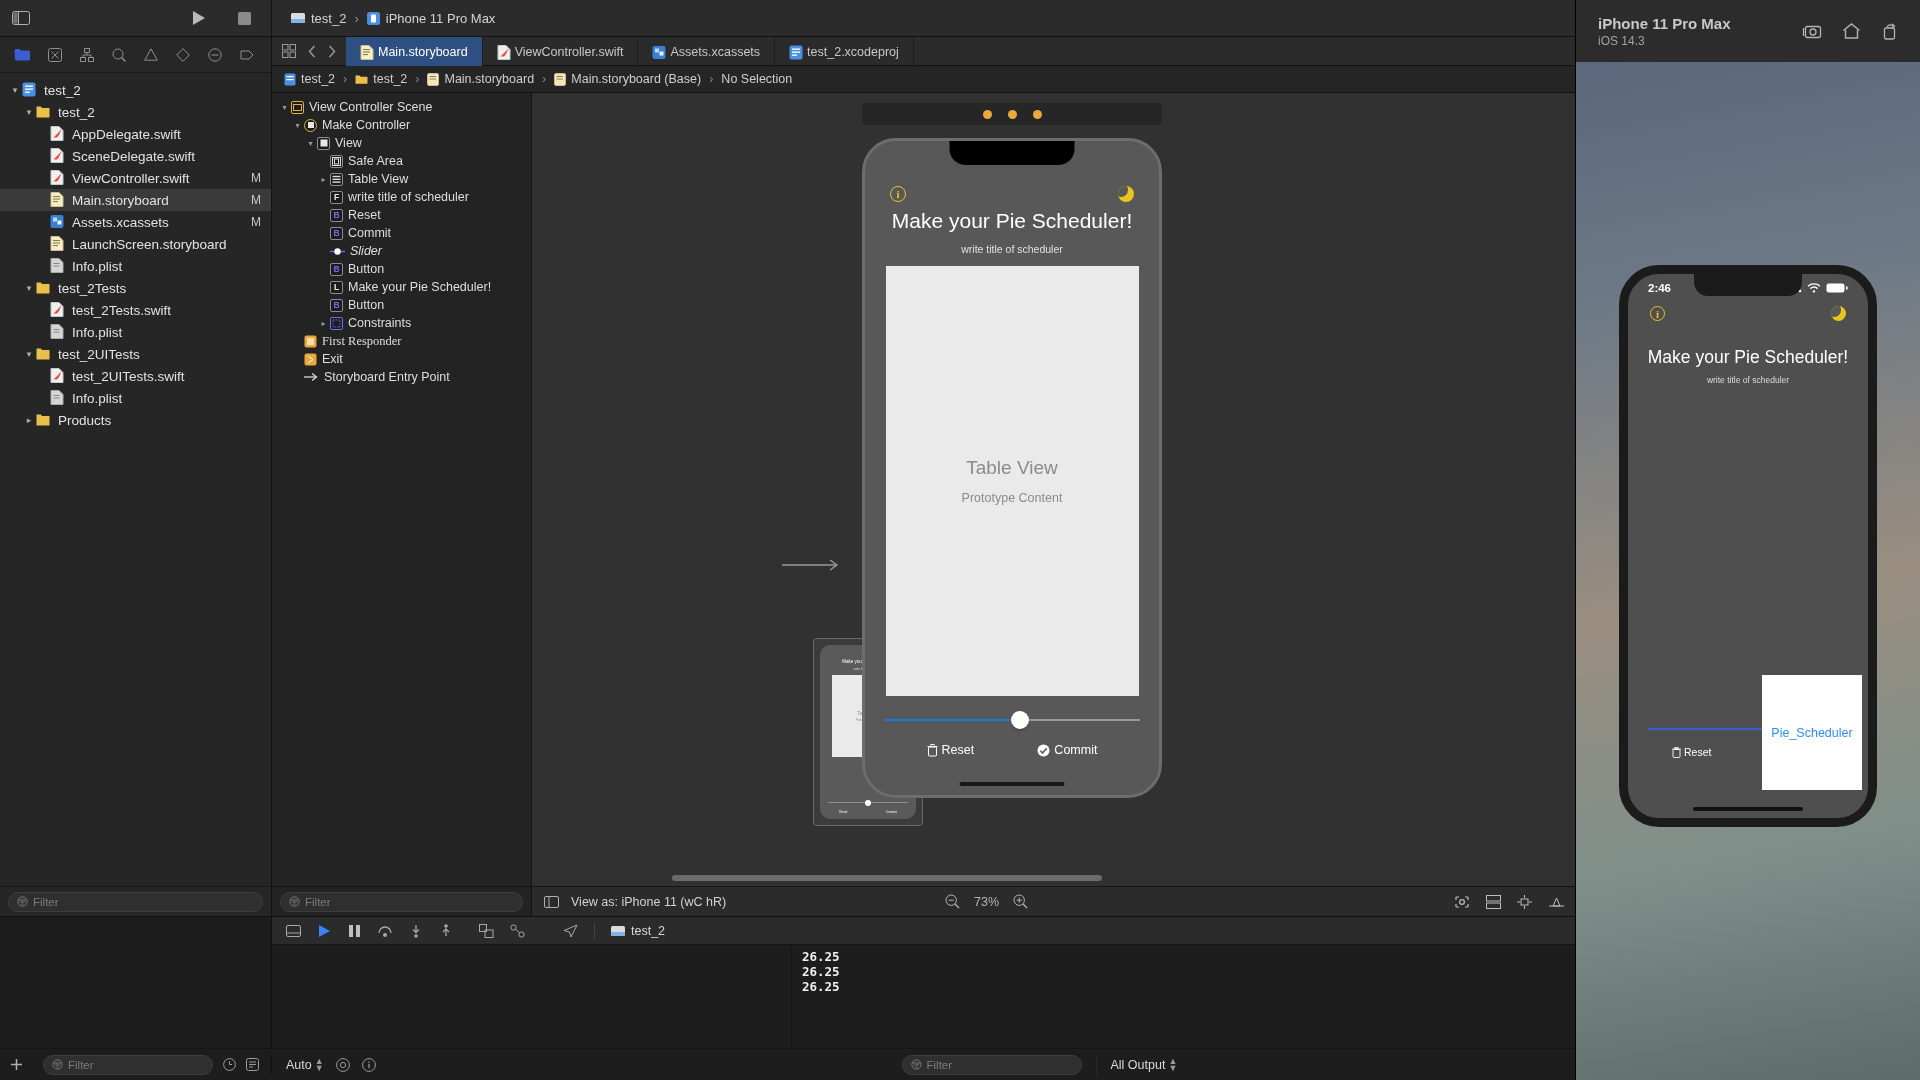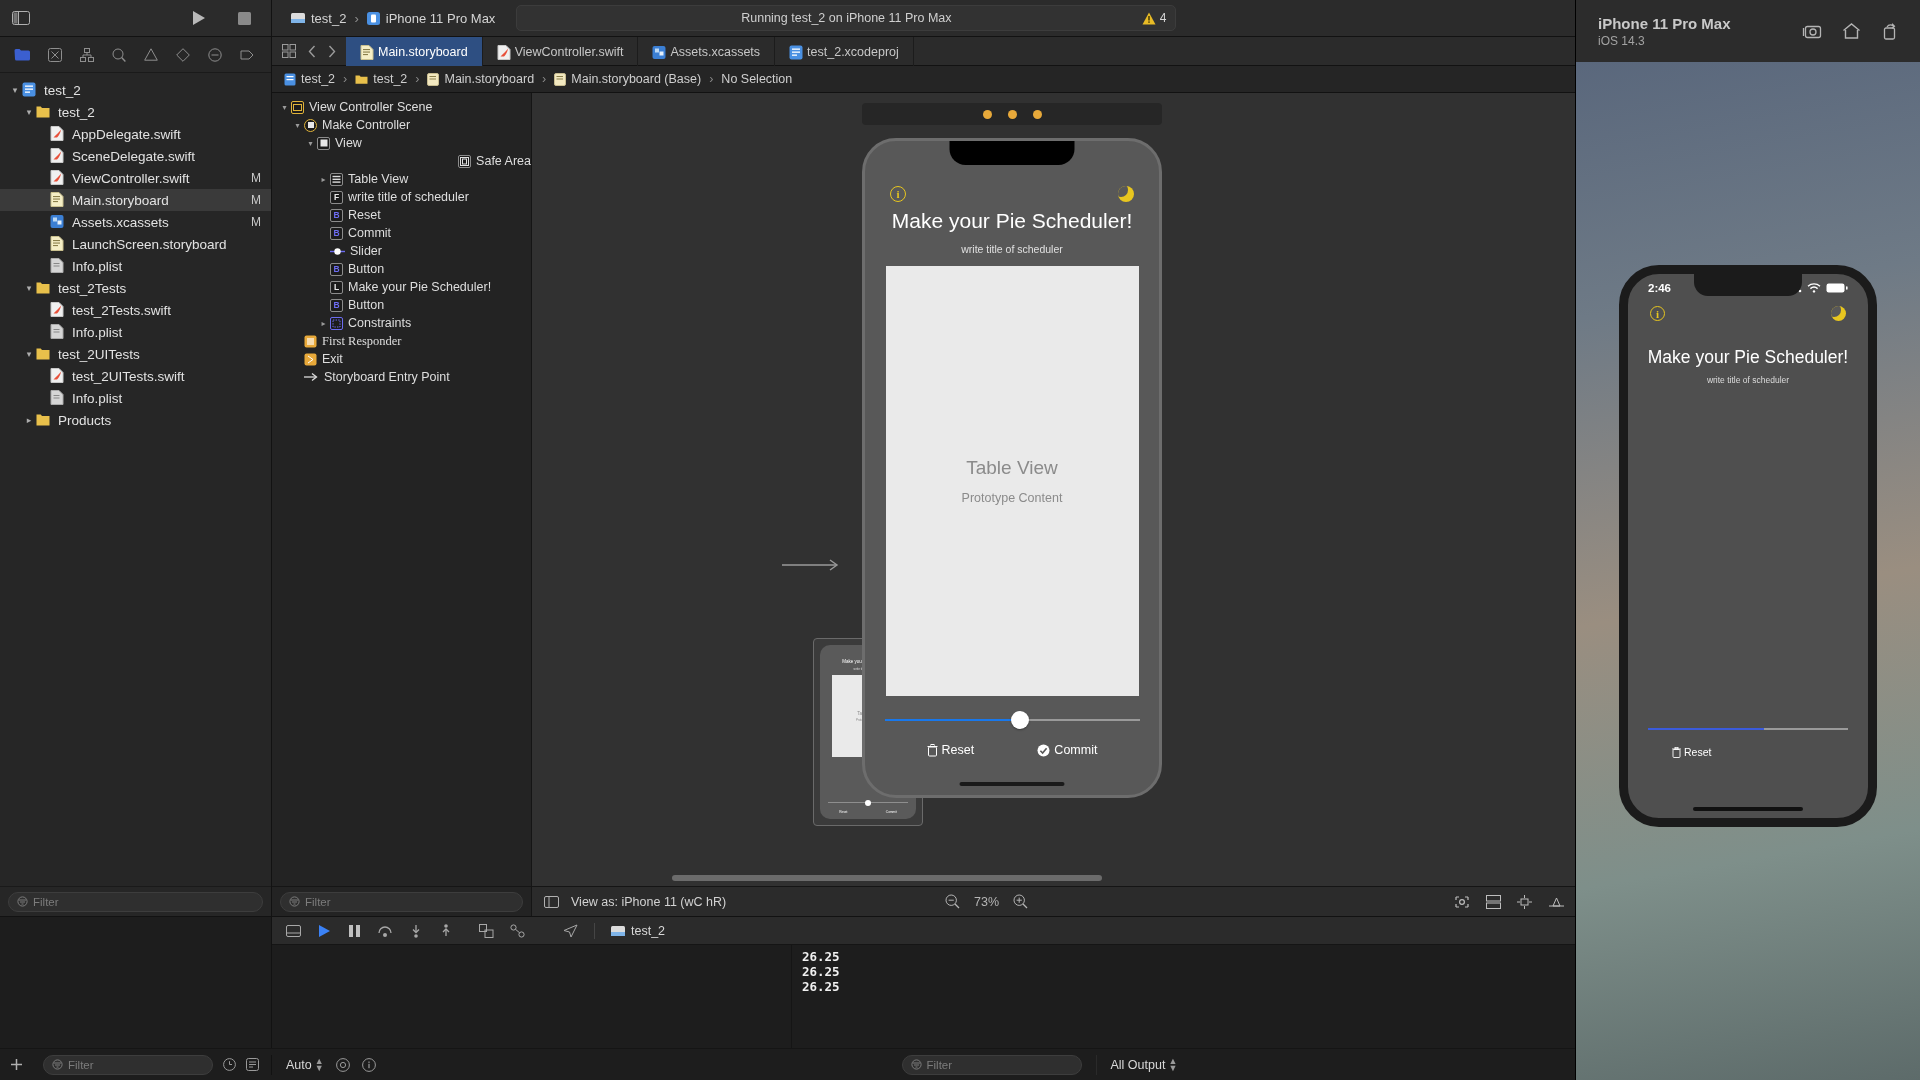--- a/index.html
+++ b/index.html
@@ -192,33 +192,20 @@
         </span>
         <span>test_2</span>
         <span class="sep">›</span>
         <span>
           <svg width="13" height="13" viewBox="0 0 13 13">
               <rect x="0" y="0" width="13" height="13" rx="2.5" fill="#4a90e2"></rect>
               <rect x="4" y="2.5" width="5" height="8" rx="1" fill="#fff"></rect>
             </svg>
         </span>
         <span>iPhone 11 Pro Max</span>
-      </div>
-      <div class="status-bar">
-        <span>Running test_2 on iPhone 11 Pro Max</span>
-        <span class="status-warn">
-          <span>
-            <svg width="14" height="13" viewBox="0 0 14 13">
-                <polygon points="7,0.5 13.5,12.5 0.5,12.5" fill="#e8bb26"></polygon>
-                <rect x="6.3" y="4" width="1.4" height="4.5" fill="#3a2f00"></rect>
-                <rect x="6.3" y="9.4" width="1.4" height="1.4" fill="#3a2f00"></rect>
-              </svg>
-          </span>
-          <span>4</span>
-        </span>
       </div>
     </div>
     <div class="tb-right">
       <span class="icon-btn" style="margin-right:22px;">
         <svg width="15" height="15" viewBox="0 0 15 15">
             <line x1="7.5" y1="1" x2="7.5" y2="14" stroke="#b0b0b0" stroke-width="1.6"></line>
             <line x1="1" y1="7.5" x2="14" y2="7.5" stroke="#b0b0b0" stroke-width="1.6"></line>
           </svg>
       </span>
       <span class="icon-btn">
@@ -642,21 +629,21 @@
               </div>
               <div class="orow" style="padding-left: 32px;">
                 <span class="otw">▾</span>
                 <span class="obox">
                   <svg width="8" height="8" viewBox="0 0 8 8">
                     <rect x="0.5" y="0.5" width="7" height="7" fill="#e8e8e8"></rect>
                   </svg>
                 </span>
                 <span class="olbl">View</span>
               </div>
-              <div class="orow" style="padding-left: 45px; justify-content: flex-end;">
+              <div class="orow" style="padding-left: 45px;">
                 <span class="otw"></span>
                 <span class="obox">
                   <svg width="9" height="9" viewBox="0 0 9 9">
                     <rect x="0.5" y="0.5" width="8" height="8" fill="none" stroke="#e0e0e0"></rect>
                     <rect x="2.5" y="2" width="4" height="5" fill="none" stroke="#e0e0e0"></rect>
                   </svg>
                 </span>
                 <span class="olbl">Safe Area</span>
               </div>
               <div class="orow" style="padding-left: 45px;">
@@ -678,21 +665,21 @@
               <div class="orow" style="padding-left: 45px;">
                 <span class="otw"></span>
                 <span class="obox">B</span>
                 <span class="olbl">Reset</span>
               </div>
               <div class="orow" style="padding-left: 45px;">
                 <span class="otw"></span>
                 <span class="obox">B</span>
                 <span class="olbl">Commit</span>
               </div>
-              <div class="orow" style="padding-left: 45px;">
+              <div class="orow" style="padding-left: 45px; font-style: italic;">
                 <span class="otw"></span>
                 <span class="obox" style="border: none; background: transparent; width: 15px; flex: 0 0 15px;">
                   <svg width="15" height="9" viewBox="0 0 15 9">
                     <line x1="0" y1="4.5" x2="15" y2="4.5" stroke="#6c6cf0" stroke-width="1.4"></line>
                     <circle cx="7.5" cy="4.5" r="3.2" fill="#ffffff"></circle>
                   </svg>
                 </span>
                 <span class="olbl">Slider</span>
               </div>
               <div class="orow" style="padding-left: 45px;">
@@ -1230,17 +1217,20 @@
       <div class="sim-reset">
         <span>
           <svg width="9" height="11" viewBox="0 0 9 11">
               <rect x="1" y="2.5" width="7" height="8" rx="1" fill="none" stroke="#fff" stroke-width=".9"></rect>
               <line x1="0" y1="2" x2="9" y2="2" stroke="#fff" stroke-width=".9"></line>
               <rect x="3" y="0.3" width="3" height="1.6" fill="none" stroke="#fff" stroke-width=".9"></rect>
             </svg>
         </span>
         <span>Reset</span>
       </div>
+      <div class="sim-card">
+        <span>Pie_Scheduler</span>
+      </div>
       <div class="sim-home"></div>
     </div>
   </div>
 
 </div>
 
 </body></html>

